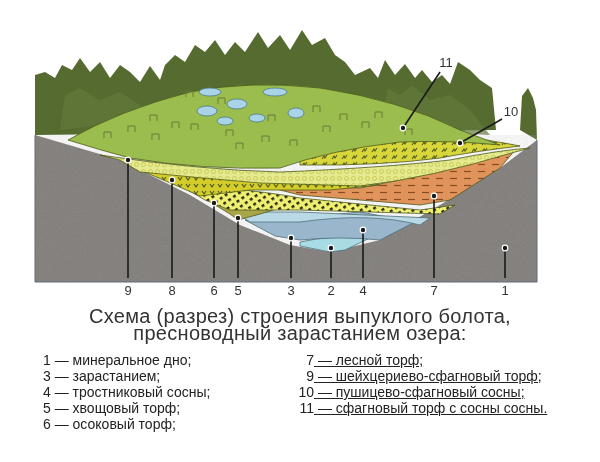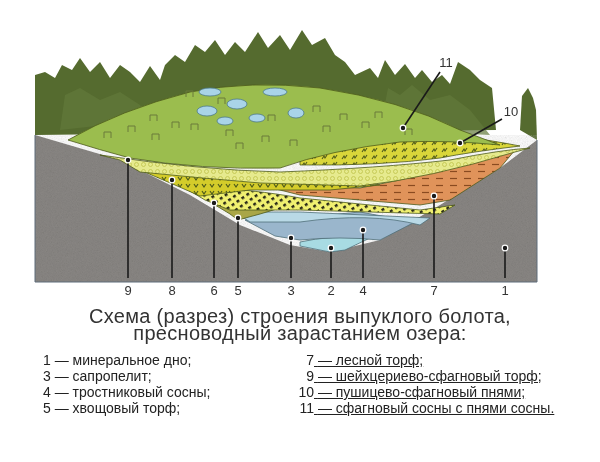--- a/index.html
+++ b/index.html
@@ -143,22 +143,23 @@
 <div class="callout-num" style="left:446px;top:55px;">11</div>
 <div class="callout-num" style="left:511px;top:104px;">10</div>
 
 <div class="title">
   <div>Схема (разрез) строения выпуклого болота,</div>
   <div>пресноводный зарастанием озера:</div>
 </div>
 
 <div class="legend legend-left">
   <div class="legend-item"><span class="num">1</span> <span>— минеральное дно;</span></div>
-  <div class="legend-item"><span class="num">3</span> <span>— сапропелит;</span></div>
+  <div class="legend-item"><span class="num">3</span> <span>— зарастанием;</span></div>
   <div class="legend-item"><span class="num">4</span> <span>— тростниковый сосны;</span></div>
   <div class="legend-item"><span class="num">5</span> <span>— хвощовый торф;</span></div>
+  <div class="legend-item"><span class="num">6</span> <span>— осоковый торф;</span></div>
 </div>
 <div class="legend legend-right">
   <div class="legend-item"><span class="num">7</span> <span>— лесной торф;</span></div>
   <div class="legend-item"><span class="num">9</span> <span>— шейхцериево-сфагновый торф;</span></div>
-  <div class="legend-item"><span class="num">10</span> <span>— пушицево-сфагновый пнями;</span></div>
-  <div class="legend-item"><span class="num">11</span> <span>— сфагновый сосны с пнями сосны.</span></div>
+  <div class="legend-item"><span class="num">10</span> <span>— пушицево-сфагновый сосны;</span></div>
+  <div class="legend-item"><span class="num">11</span> <span>— сфагновый торф с сосны сосны.</span></div>
 </div>
 
 </body></html>

